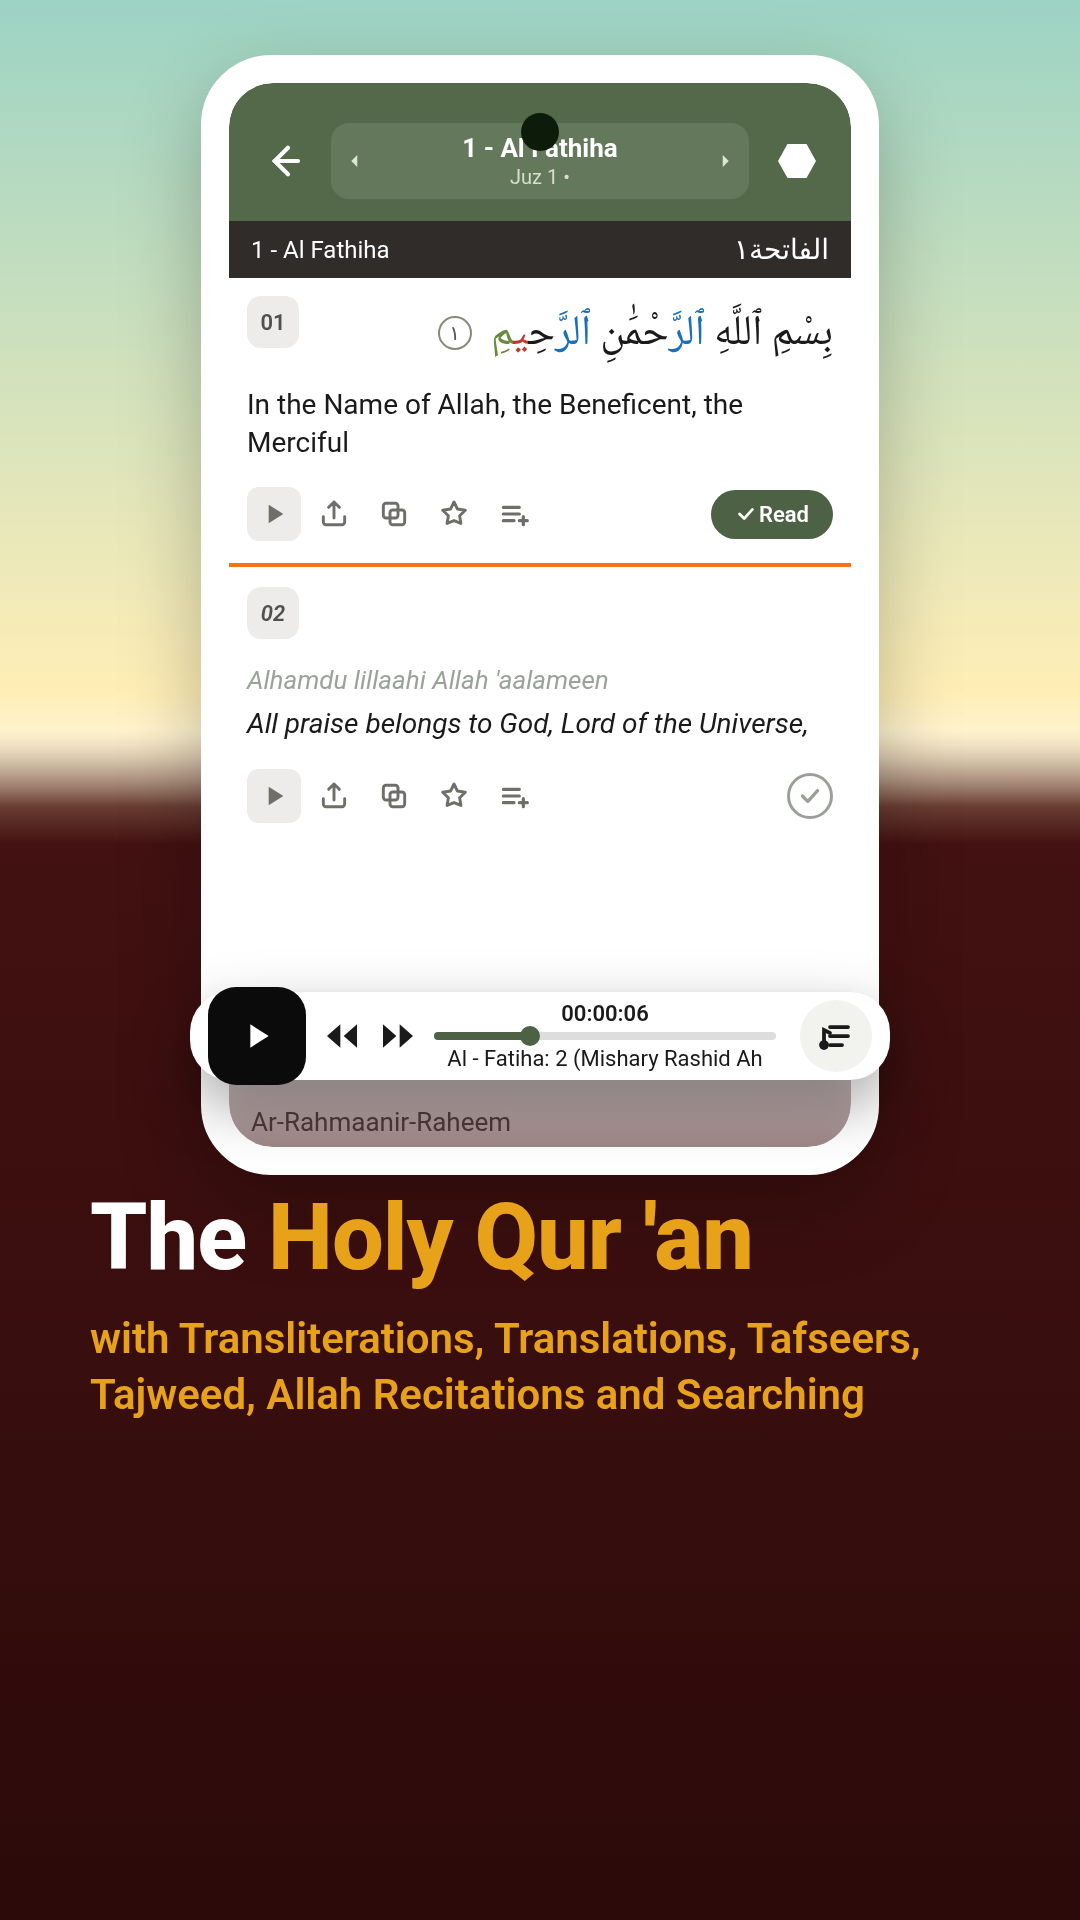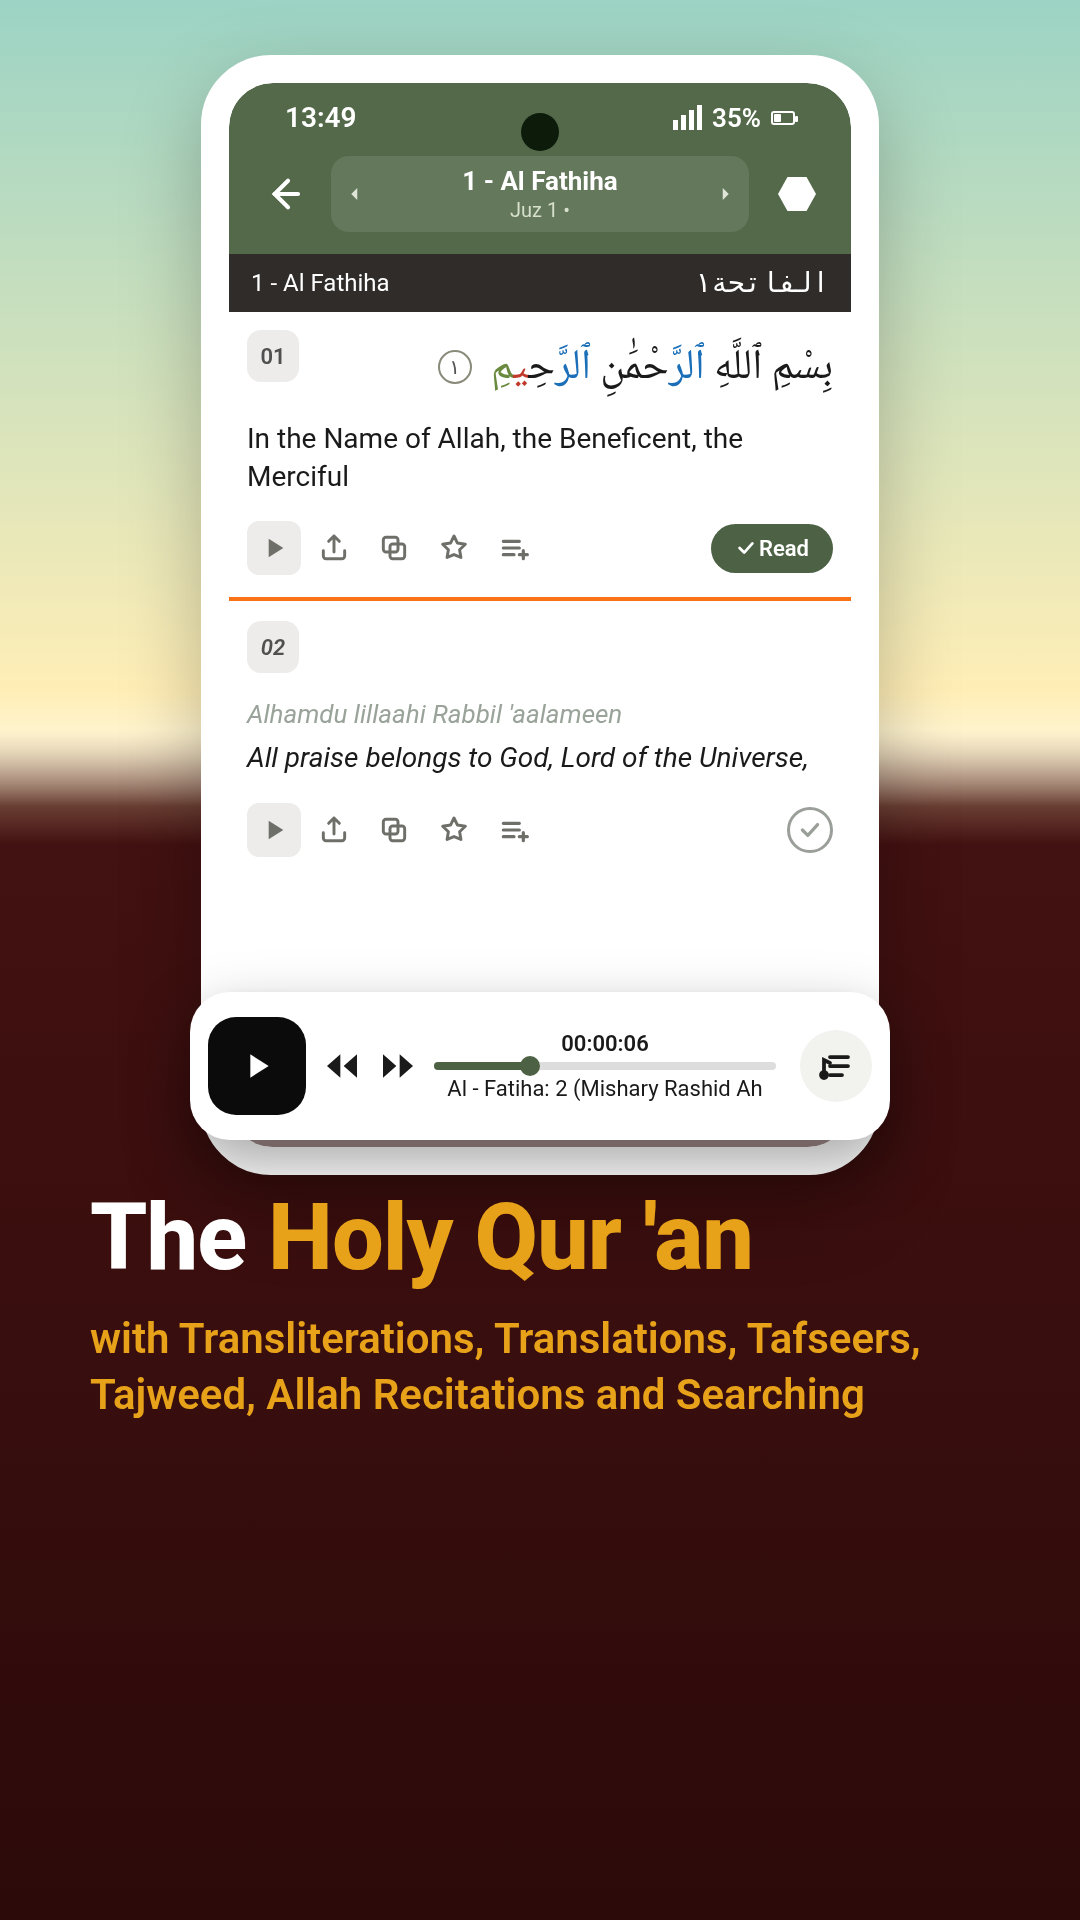--- a/index.html
+++ b/index.html
@@ -55,21 +55,21 @@
   .titlecenter { text-align: center; }
   .titlecenter .t1 { font-size: 26px; font-weight: 700; color: #fff; }
   .titlecenter .t2 { font-size: 20px; color: #d7dfcd; margin-top:2px; }
 
   .settingsbtn .hex {
     width:38px; height:38px; background:#fff; clip-path: polygon(25% 5%,75% 5%,100% 50%,75% 95%,25% 95%,0% 50%);
   }
 
   
   .subheader { background: #2f2c2a; color: #fff; display:flex; justify-content:space-between; align-items:center; padding: 12px 22px; font-size: 24px; }
-  .subheader .ar { font-family: Liberation Mono, monospace; font-size: 28px; }
+  .subheader .ar { font-family: Liberation Sans, sans-serif; font-size: 28px; }
 
   
   .verses { background:#fff; padding: 18px 0 0 0; }
   .verse { padding: 0 18px 22px 18px; }
   .verse + .verse { border-top: 4px solid #f97316; padding-top: 20px; font-style: italic; }
   .vtop { display:flex; align-items:flex-start; gap: 26px; }
   .numbadge {
     width:52px; height:52px; border-radius: 14px; background:#edecea; color:#505050;
     display:flex; align-items:center; justify-content:center; font-size: 22px; font-weight:600;
     flex-shrink:0;
@@ -126,21 +126,21 @@
     position:absolute; left:0; right:0; bottom:0; height:160px;
     background: linear-gradient(to bottom, rgba(61,15,15,0), rgba(61,15,15,.5));
     pointer-events:none;
   }
   .belowtext { position:absolute; left:22px; bottom:10px; right:22px; color:#585858; font-size:26px; }
 
   
   .player {
     position:absolute; left:50%; transform:translateX(-50%);
     top: 992px;
-    width: 700px; height: 148px;
+    width: 700px; height: 88px;
     background:#fff; border-radius:40px;
     box-shadow: 0 24px 60px rgba(0,0,0,.35);
     display:flex; align-items:center; padding: 0 18px;
     gap: 16px;
   }
   .player .bigplay {
     width:98px; height:98px; background:#0b0b0b; border-radius:28px;
     display:flex; align-items:center; justify-content:center; color:#fff;
   }
   .player .bigplay svg{width:40px;height:40px;}
@@ -173,35 +173,20 @@
   .batt::after{content:""; position:absolute; right:-5px; top:3px; width:3px; height:6px; background:#fff; border-radius:1px;}
   .batt i{position:absolute; left:1px; top:1px; bottom:1px; width:35%; background:#fff; border-radius:1px;}
 </style>
 </head>
 <body>
 
 <div class="phone">
   <div class="screen">
 
     <div class="topbar">
-      <div class="statusbar">
-        <span>13:49</span>
-        <span class="right">
-          <span class="sig">
-              <i></i>
-              <i></i>
-              <i></i>
-              <i></i>
-            </span>
-          <span>35%</span>
-          <span class="batt">
-              <i></i>
-            </span>
-        </span>
-      </div>
       <div class="notch"></div>
 
       <div class="headerrow">
         <div class="backbtn">
           <svg viewBox="0 0 24 24" fill="none" stroke="currentColor" stroke-width="2.5" stroke-linecap="round">
               <path d="M15 4 7 12l8 8"></path>
               <path d="M7 12h14"></path>
             </svg>
         </div>
 
@@ -276,21 +261,21 @@
                 <path d="M5 12l5 5 9-10"></path>
               </svg>
               <span>Read</span>
             </div>
     </div>
         </div>
         <div class="verse">
     <div class="vtop">
       <div class="numbadge">02</div>
     </div>
-    <div class="translit">Alhamdu lillaahi Rabbil 'aalameen</div>
+    <div class="translit">Alhamdu lillaahi Allah 'aalameen</div>
     <div class="transl">All praise belongs to God, Lord of the Universe,</div>
     <div class="actionrow">
       <div class="ibtn play">
               <svg viewBox="0 0 24 24" fill="currentColor">
                 <path d="M8 5v14l11-7z"></path>
               </svg>
             </div>
       <div class="ibtn">
               <svg viewBox="0 0 24 24" fill="none" stroke="currentColor" stroke-width="2.2" stroke-linecap="round" stroke-linejoin="round">
                 <path d="M12 3v12M8 7l4-4 4 4M4 14v4a2 2 0 0 0 2 2h12a2 2 0 0 0 2-2v-4"></path>

